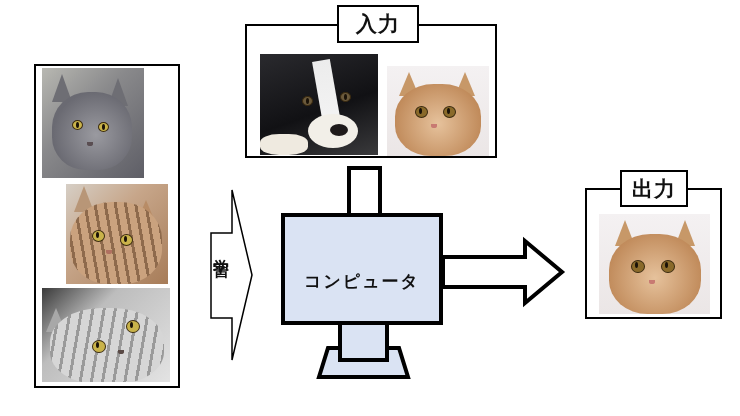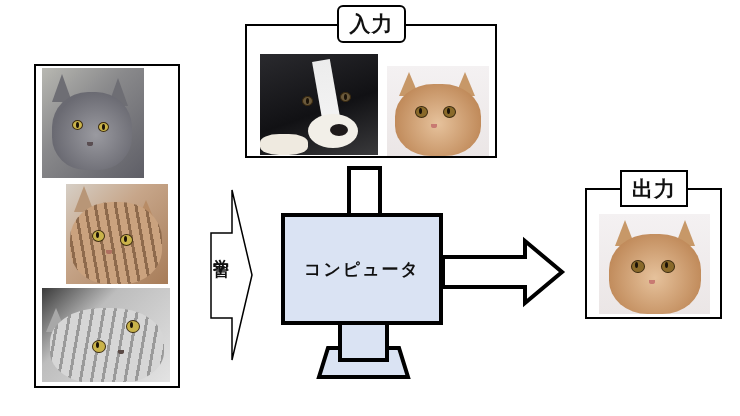--- a/index.html
+++ b/index.html
@@ -10,21 +10,21 @@
   .label-box { border:2px solid #000; background:#fff; display:flex; align-items:center; justify-content:center;
                font-size:21px; font-weight:bold; color:#111; letter-spacing:1px; }
   .photo { overflow:hidden; }
   .photo .face { position:absolute; border-radius:45% 45% 42% 42%; }
   .photo .ear { position:absolute; width:0; height:0; border-left:10px solid transparent; border-right:10px solid transparent; }
   .photo .eye { position:absolute; width:9px; height:8px; border-radius:50%; background:#c9b34a; border:1px solid #3a2a10; }
   .photo .eye::after { content:""; position:absolute; left:3px; top:1px; width:3px; height:6px; border-radius:50%; background:#1a1208; }
   .photo .nose { position:absolute; width:6px; height:4px; background:#b07060; border-radius:0 0 50% 50%; }
   svg { position:absolute; left:0; top:0; }
   .v-text { writing-mode:vertical-rl; text-orientation:upright; font-size:16px; font-weight:bold; color:#111; letter-spacing:4px; }
-  .screen-text { font-size:17px; font-weight:bold; color:#111; letter-spacing:2px; }
+  .screen-text { font-size:17px; font-weight:bold; color:#111; letter-spacing:2px;margin-top:12px; }
 </style>
 </head>
 <body>
 
 <svg width="740" height="416" viewBox="0 0 740 416">
 
   <rect x="349" y="168" width="31" height="48" fill="#ffffff" stroke="#000" stroke-width="4"></rect>
 
   <polygon points="211,233 232,233 232,190 252,275 232,360 232,318 211,318" fill="#ffffff" stroke="#000" stroke-width="1.5"></polygon>
 
@@ -83,21 +83,21 @@
 
   <div class="abs photo" style="left:140px; top:40px; width:102px; height:90px; background:linear-gradient(#f4f1f2,#ebe6e6);">
     <div class="ear" style="left:12px; top:6px; border-bottom:24px solid #c79868;"></div>
     <div class="ear" style="left:68px; top:6px; border-bottom:24px solid #c79868;"></div>
     <div class="face" style="left:8px; top:18px; width:86px; height:72px; background:radial-gradient(circle at 50% 55%,#e6c29c,#c08a5a 75%);"></div>
     <div class="eye" style="left:28px; top:40px; width:11px; height:10px; background:#8a6a2a;"></div>
     <div class="eye" style="left:56px; top:40px; width:11px; height:10px; background:#8a6a2a;"></div>
     <div class="nose" style="left:44px; top:58px; background:#c87a72;"></div>
   </div>
 </div>
-<div class="abs label-box" style="left:337px; top:5px; width:69px; height:38px;border-radius:6px;">入力</div>
+<div class="abs label-box" style="left:337px; top:5px; width:82px; height:38px;">入力</div>
 
 <div class="abs frame" style="left:585px; top:188px; width:137px; height:131px;">
   <div class="abs photo" style="left:12px; top:24px; width:111px; height:100px; background:linear-gradient(#f4f1f2,#ebe6e6);">
     <div class="ear" style="left:16px; top:6px; border-bottom:26px solid #c79868;"></div>
     <div class="ear" style="left:76px; top:6px; border-bottom:26px solid #c79868;"></div>
     <div class="face" style="left:10px; top:20px; width:92px; height:80px; background:radial-gradient(circle at 50% 55%,#e6c29c,#c08a5a 75%);"></div>
     <div class="eye" style="left:32px; top:46px; width:12px; height:11px; background:#8a6a2a;"></div>
     <div class="eye" style="left:62px; top:46px; width:12px; height:11px; background:#8a6a2a;"></div>
     <div class="nose" style="left:50px; top:66px; background:#c87a72;"></div>
   </div>

